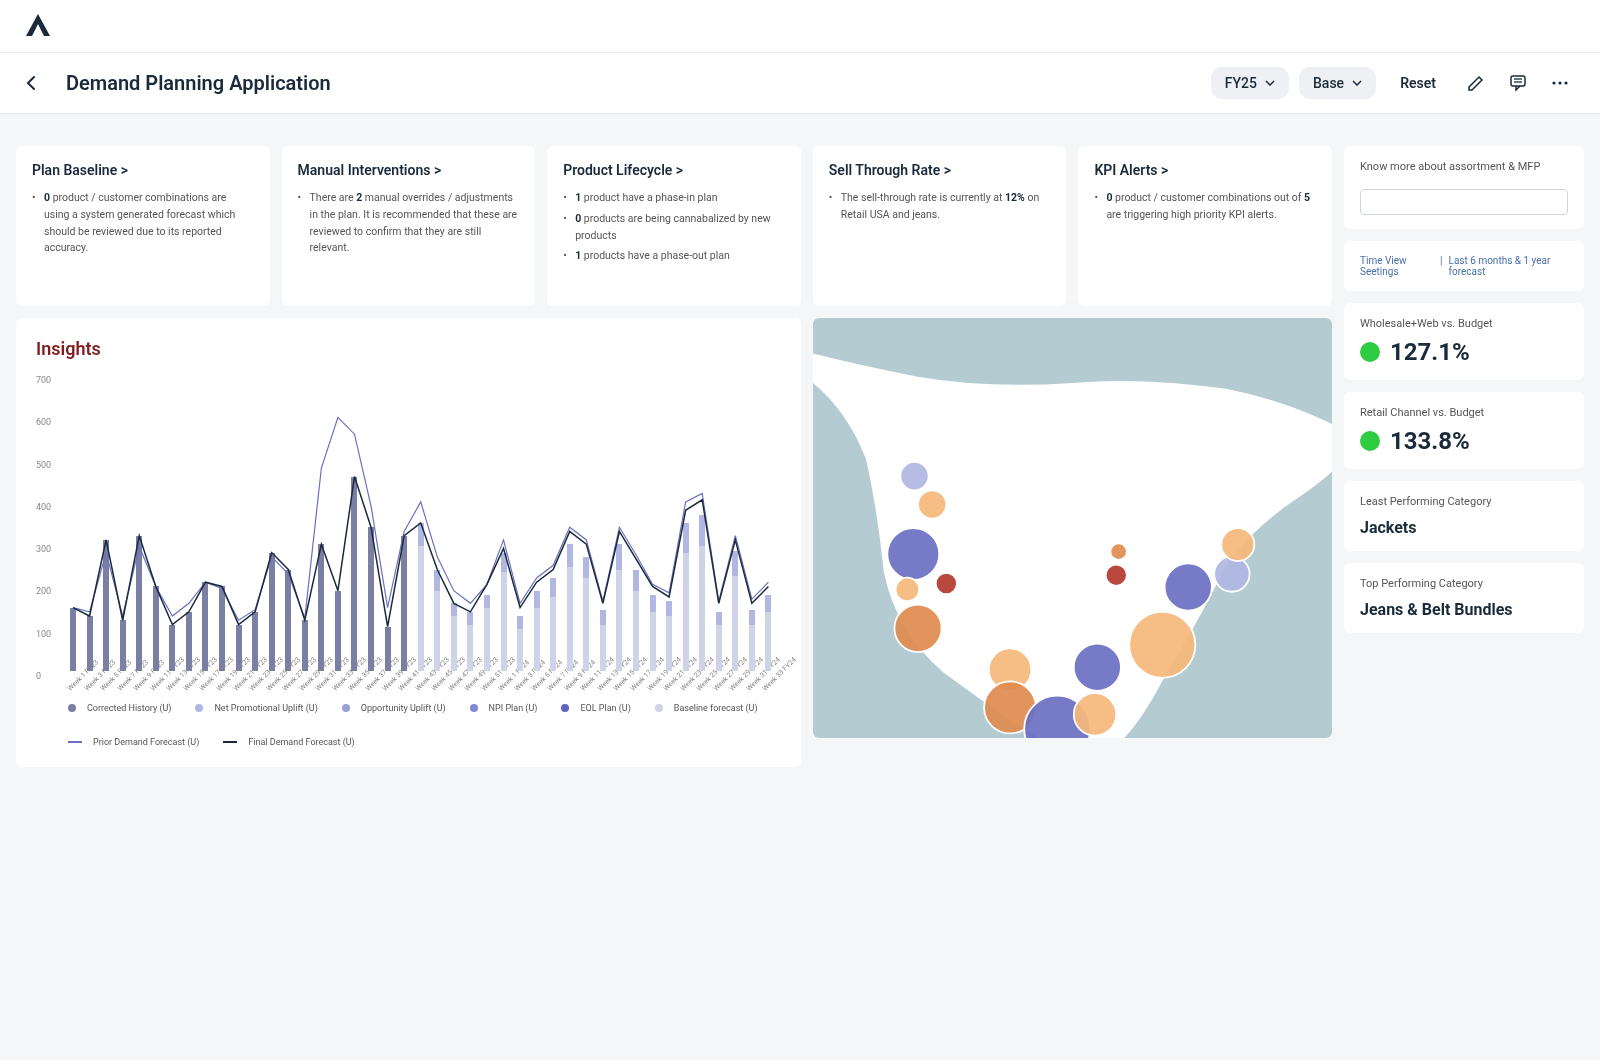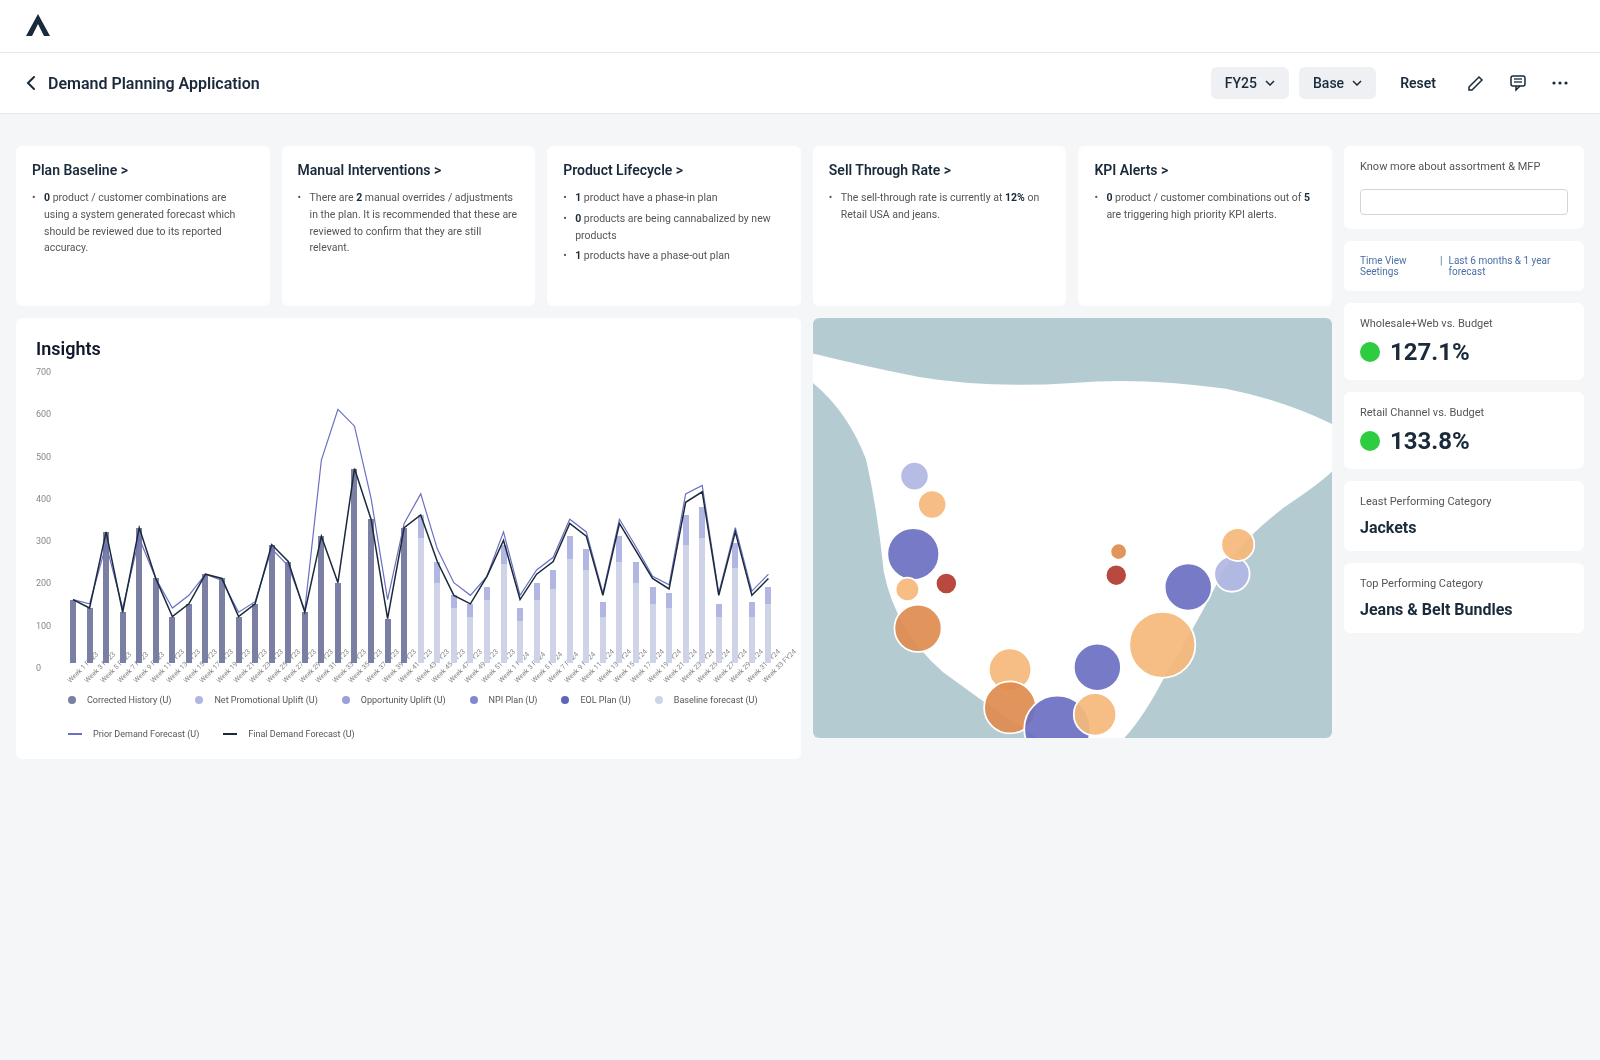--- a/index.html
+++ b/index.html
@@ -2,23 +2,23 @@
 <html><head>
 <meta charset="utf-8">
 <style>
 * { box-sizing: border-box; margin: 0; padding: 0; }
 body { font-family: -apple-system, BlinkMacSystemFont, "Segoe UI", Roboto, sans-serif; background: #f5f6f8; color: #1a2a3a; width: 1600px; }
 .topbar { background: #fff; border-bottom: 1px solid #e5e7eb; padding: 12px 24px; display: flex; align-items: center; }
 .logo { width: 28px; height: 28px; }
 .header { background: #fff; border-bottom: 1px solid #e5e7eb; padding: 14px 24px; display: flex; align-items: center; justify-content: space-between; }
 .header-left { display: flex; align-items: center; gap: 8px; }
 .back-btn { cursor: pointer; display: flex; align-items: center; }
-.page-title { font-size: 16px; font-weight: 600; color: #1a2a3a; }
+.page-title { font-size: 20px; font-weight: 600; color: #1a2a3a; margin-left: 18px; }
 .header-right { display: flex; align-items: center; gap: 10px; }
-.header-dropdown { background: #eef0f3; border-radius: 6px; padding: 8px 14px; font-size: 14px; font-weight: 500; color: #1a2a3a; display: flex; align-items: center; gap: 8px; cursor: pointer; }
+.header-dropdown { background: #eef0f3; border-radius: 11px; padding: 8px 14px; font-size: 14px; font-weight: 500; color: #1a2a3a; display: flex; align-items: center; gap: 8px; cursor: pointer; }
 .reset-btn { font-size: 14px; font-weight: 600; color: #1a2a3a; padding: 8px 14px; cursor: pointer; }
 .icon-btn { width: 32px; height: 32px; display: flex; align-items: center; justify-content: center; cursor: pointer; }
 
 .content { padding: 32px 16px; display: flex; gap: 12px; align-items: flex-start; }
 .main-col { flex: 1; display: grid; grid-template-columns: repeat(5, 1fr); gap: 12px; }
 .side-col { width: 240px; display: flex; flex-direction: column; gap: 12px; }
 
 .card { background: #fff; border-radius: 6px; padding: 16px; }
 .card-title { font-size: 14px; font-weight: 600; color: #1a2a3a; margin-bottom: 12px; cursor: pointer; }
 .card-bullets { list-style: none; font-size: 10.5px; line-height: 1.6; color: #555; }
@@ -31,21 +31,21 @@
 .side-input { width: 100%; height: 26px; border: 1px solid #d0d5dd; border-radius: 4px; margin-top: 8px; }
 .side-small { font-size: 10px; color: #4a6fa5; display: flex; gap: 6px; }
 .kpi-row { display: flex; align-items: center; gap: 10px; }
 .kpi-dot { width: 20px; height: 20px; border-radius: 50%; background: #2ecc40; }
 .kpi-value { font-size: 24px; font-weight: 700; color: #1a2a3a; }
 .kpi-title { font-size: 11px; color: #555; margin-bottom: 8px; }
 .cat-title { font-size: 11px; color: #555; margin-bottom: 10px; }
 .cat-value { font-size: 16px; font-weight: 700; color: #1a2a3a; }
 
 .insights-card { grid-column: span 3; padding: 20px; position: relative; }
-.insights-title { font-size: 18px; font-weight: 600; color: #0f172a; margin-bottom: 8px; }
+.insights-title { font-size: 18px; font-weight: 600; color: #7f1d1d; margin-bottom: 16px; }
 .chart-area { position: relative; height: 320px; }
 .y-tick { position: absolute; left: 0; font-size: 9px; color: #888; }
 .bar { position: absolute; bottom: 24px; width: 6px; background: #cfd3e8; }
 .bar.dark { background: #7a7fa3; }
 .x-tick { position: absolute; bottom: 0; font-size: 7px; color: #888; transform-origin: left top; transform: rotate(-45deg); white-space: nowrap; }
 .chart-area svg { position: absolute; left: 32px; bottom: 24px; }
 .legend { display: flex; flex-wrap: wrap; gap: 24px; margin-top: 8px; padding-left: 32px; font-size: 9px; color: #555; }
 .legend-item { display: flex; align-items: center; gap: 11px; }
 .leg-sw { width: 8px; height: 8px; border-radius: 50%; display: inline-block; }
 .leg-line { width: 14px; height: 2px; display: inline-block; }

